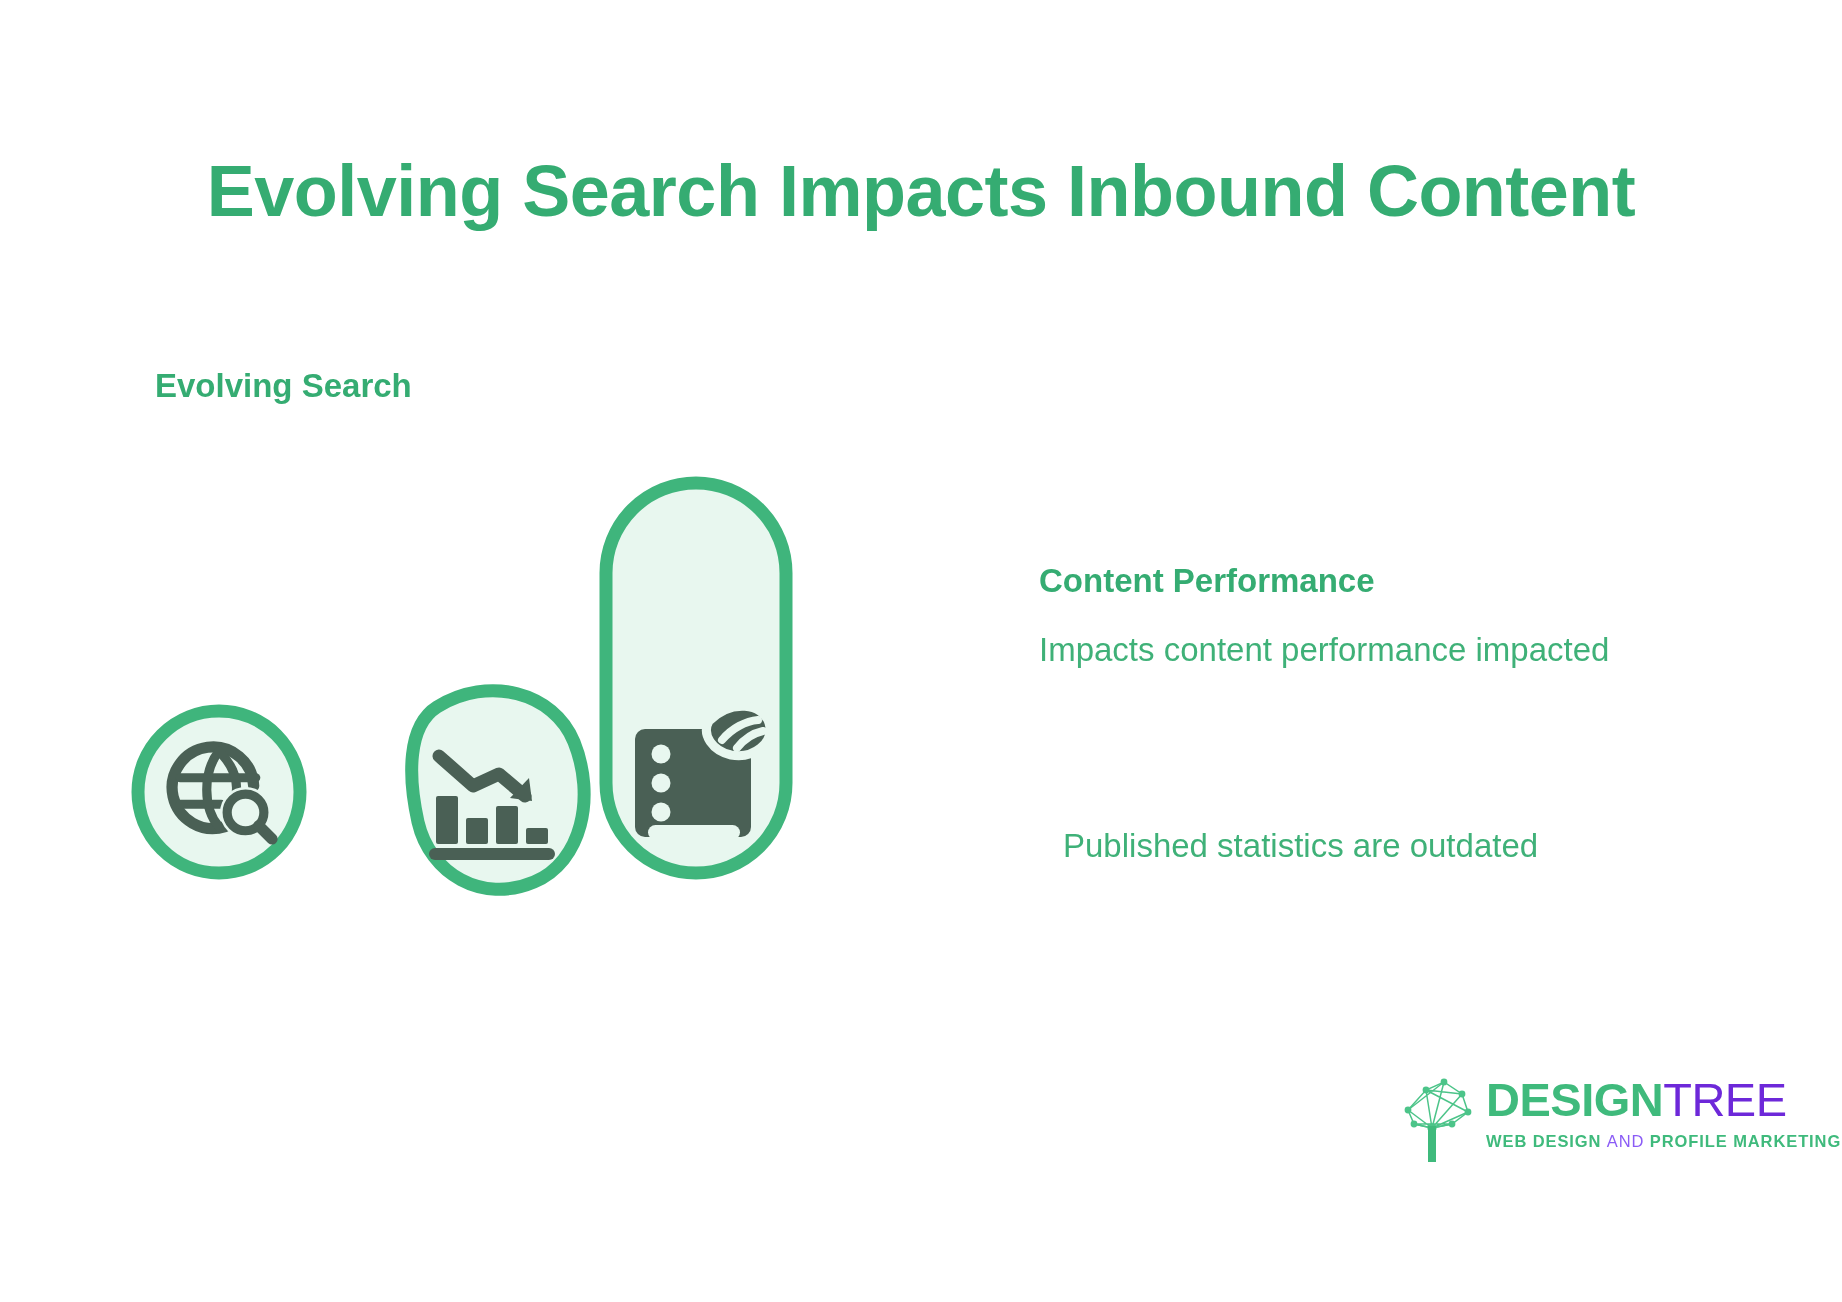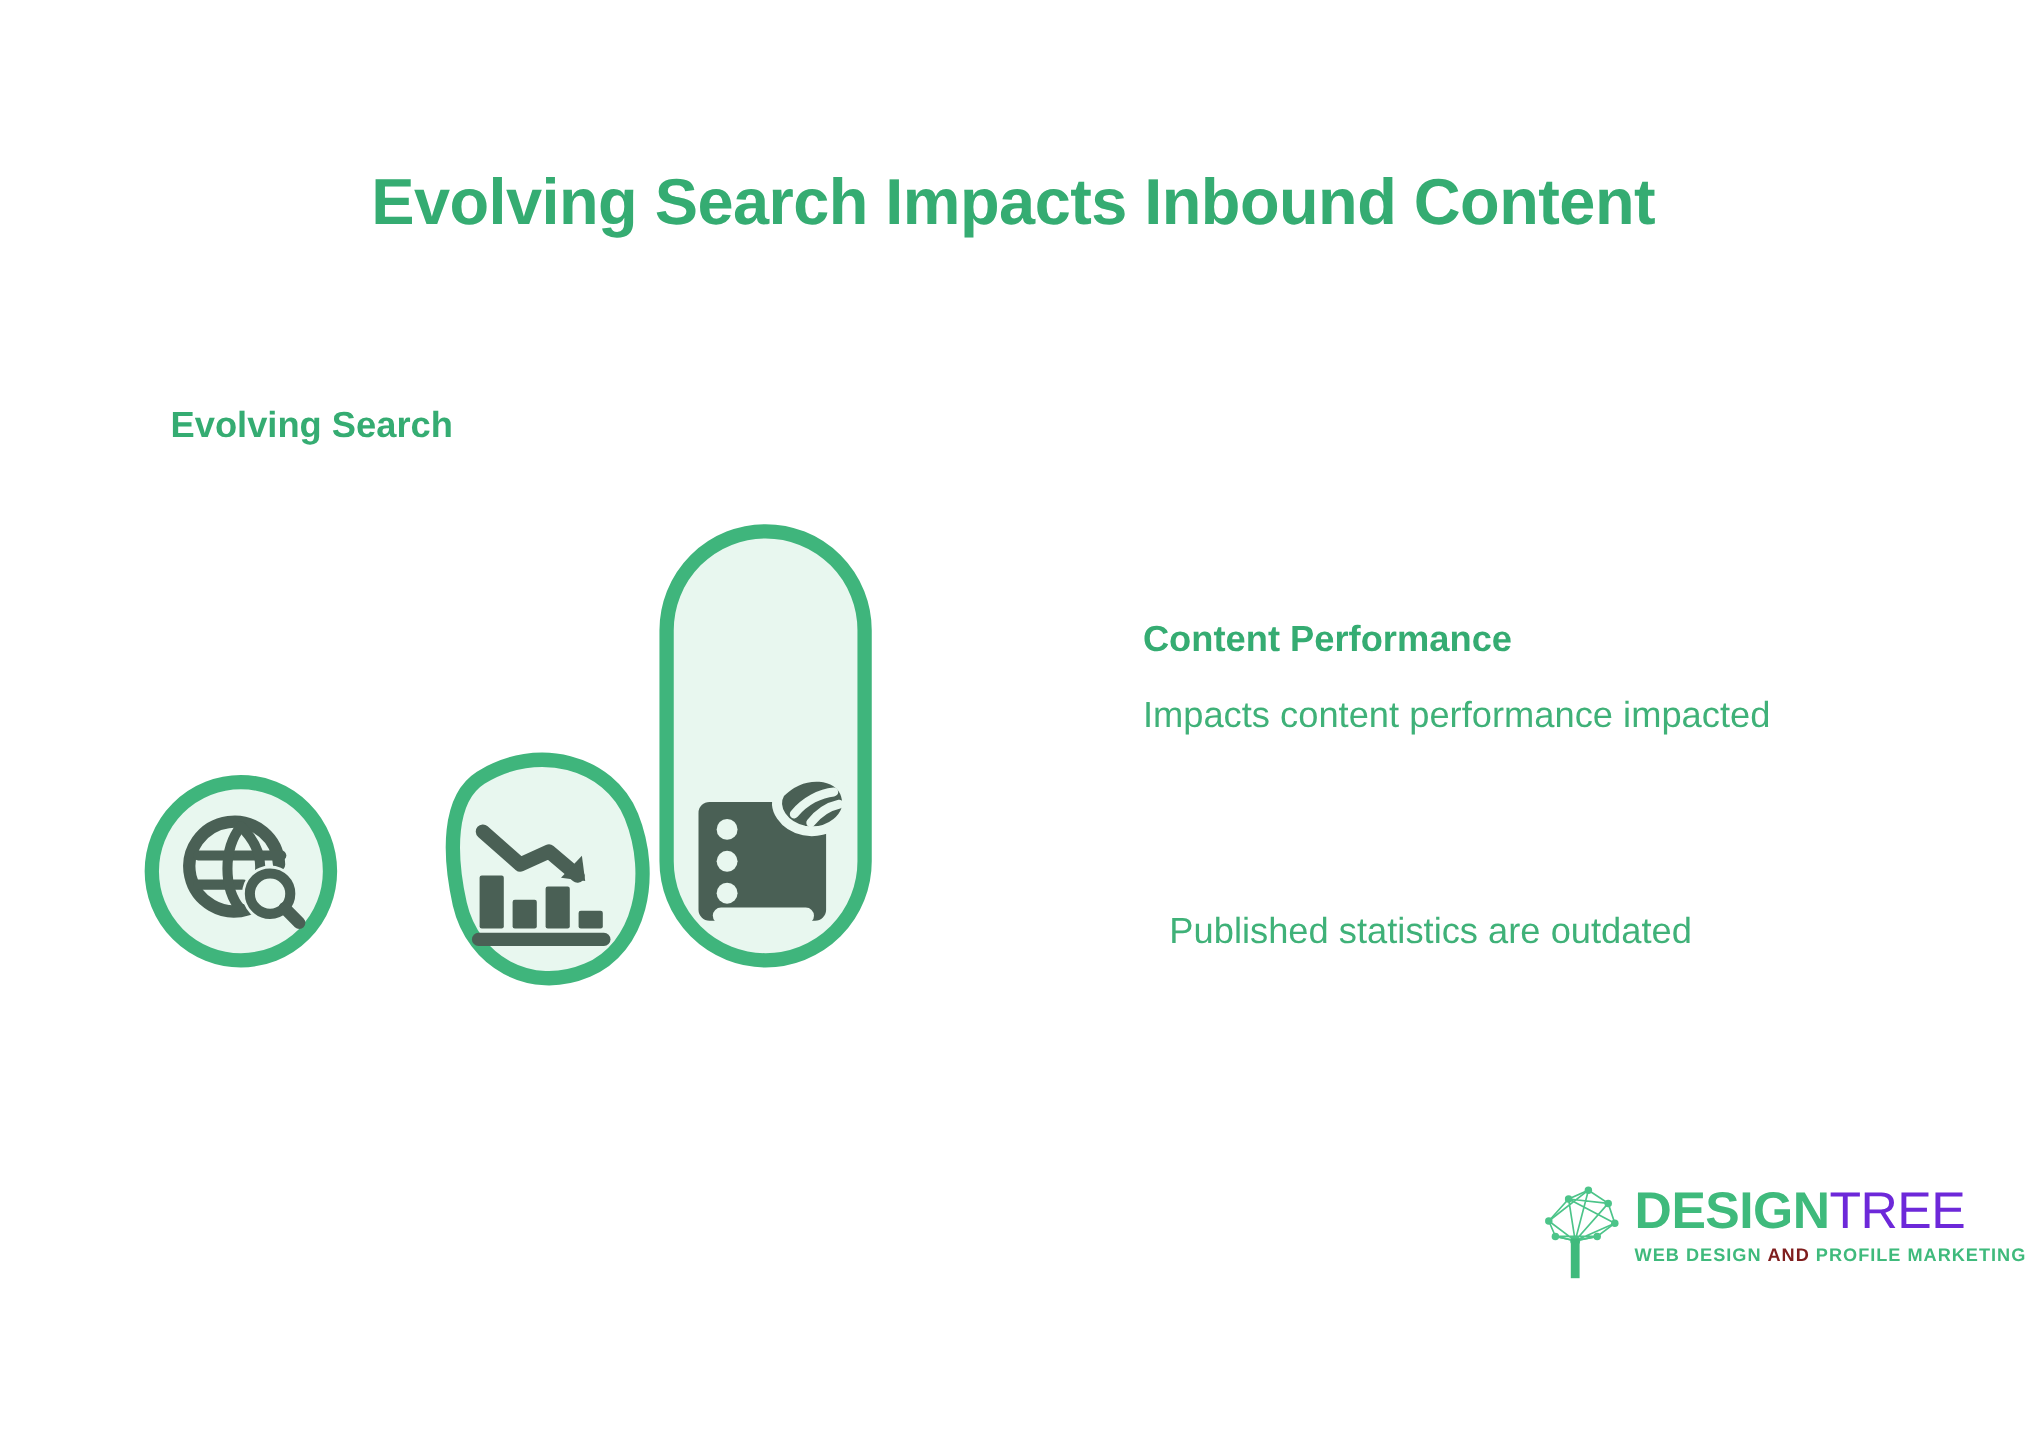--- a/index.html
+++ b/index.html
@@ -17,21 +17,21 @@
     -webkit-font-smoothing: antialiased;
   }
 
   
   .title {
     position: absolute;
     top: 152px;
     left: 0;
     width: 1842px;
     text-align: center;
-    font-size: 59px;
+    font-size: 72px;
     font-weight: bold;
     color: #35ac72;
     letter-spacing: -0.5px;
     line-height: 1.1;
   }
 
   
   .block { position: absolute; }
   .block .head {
     font-size: 33px;
@@ -83,21 +83,21 @@
   }
   #logo .wm-bold { font-weight: bold; color: #3fba7c; }
   #logo .wm-light { font-weight: normal; color: #6d28d9; }
   #logo .tagline {
     margin-top: 10px;
     font-size: 16.5px;
     letter-spacing: 0.9px;
     white-space: nowrap;
   }
   #logo .tg-bold { font-weight: bold; color: #3fba7c; }
-  #logo .tg-light { font-weight: bold; color: #7f1d1d; }
+  #logo .tg-light { font-weight: normal; color: #8b5cf6; }
   #logo .mark { position: absolute; left: 0; top: 0; }
 </style>
 </head>
 <body>
 
 <div class="title">Evolving Search Impacts Inbound Content</div>
 
 <div class="block" id="block-evolving-search">
   <p class="head">Evolving Search</p>
 </div>

